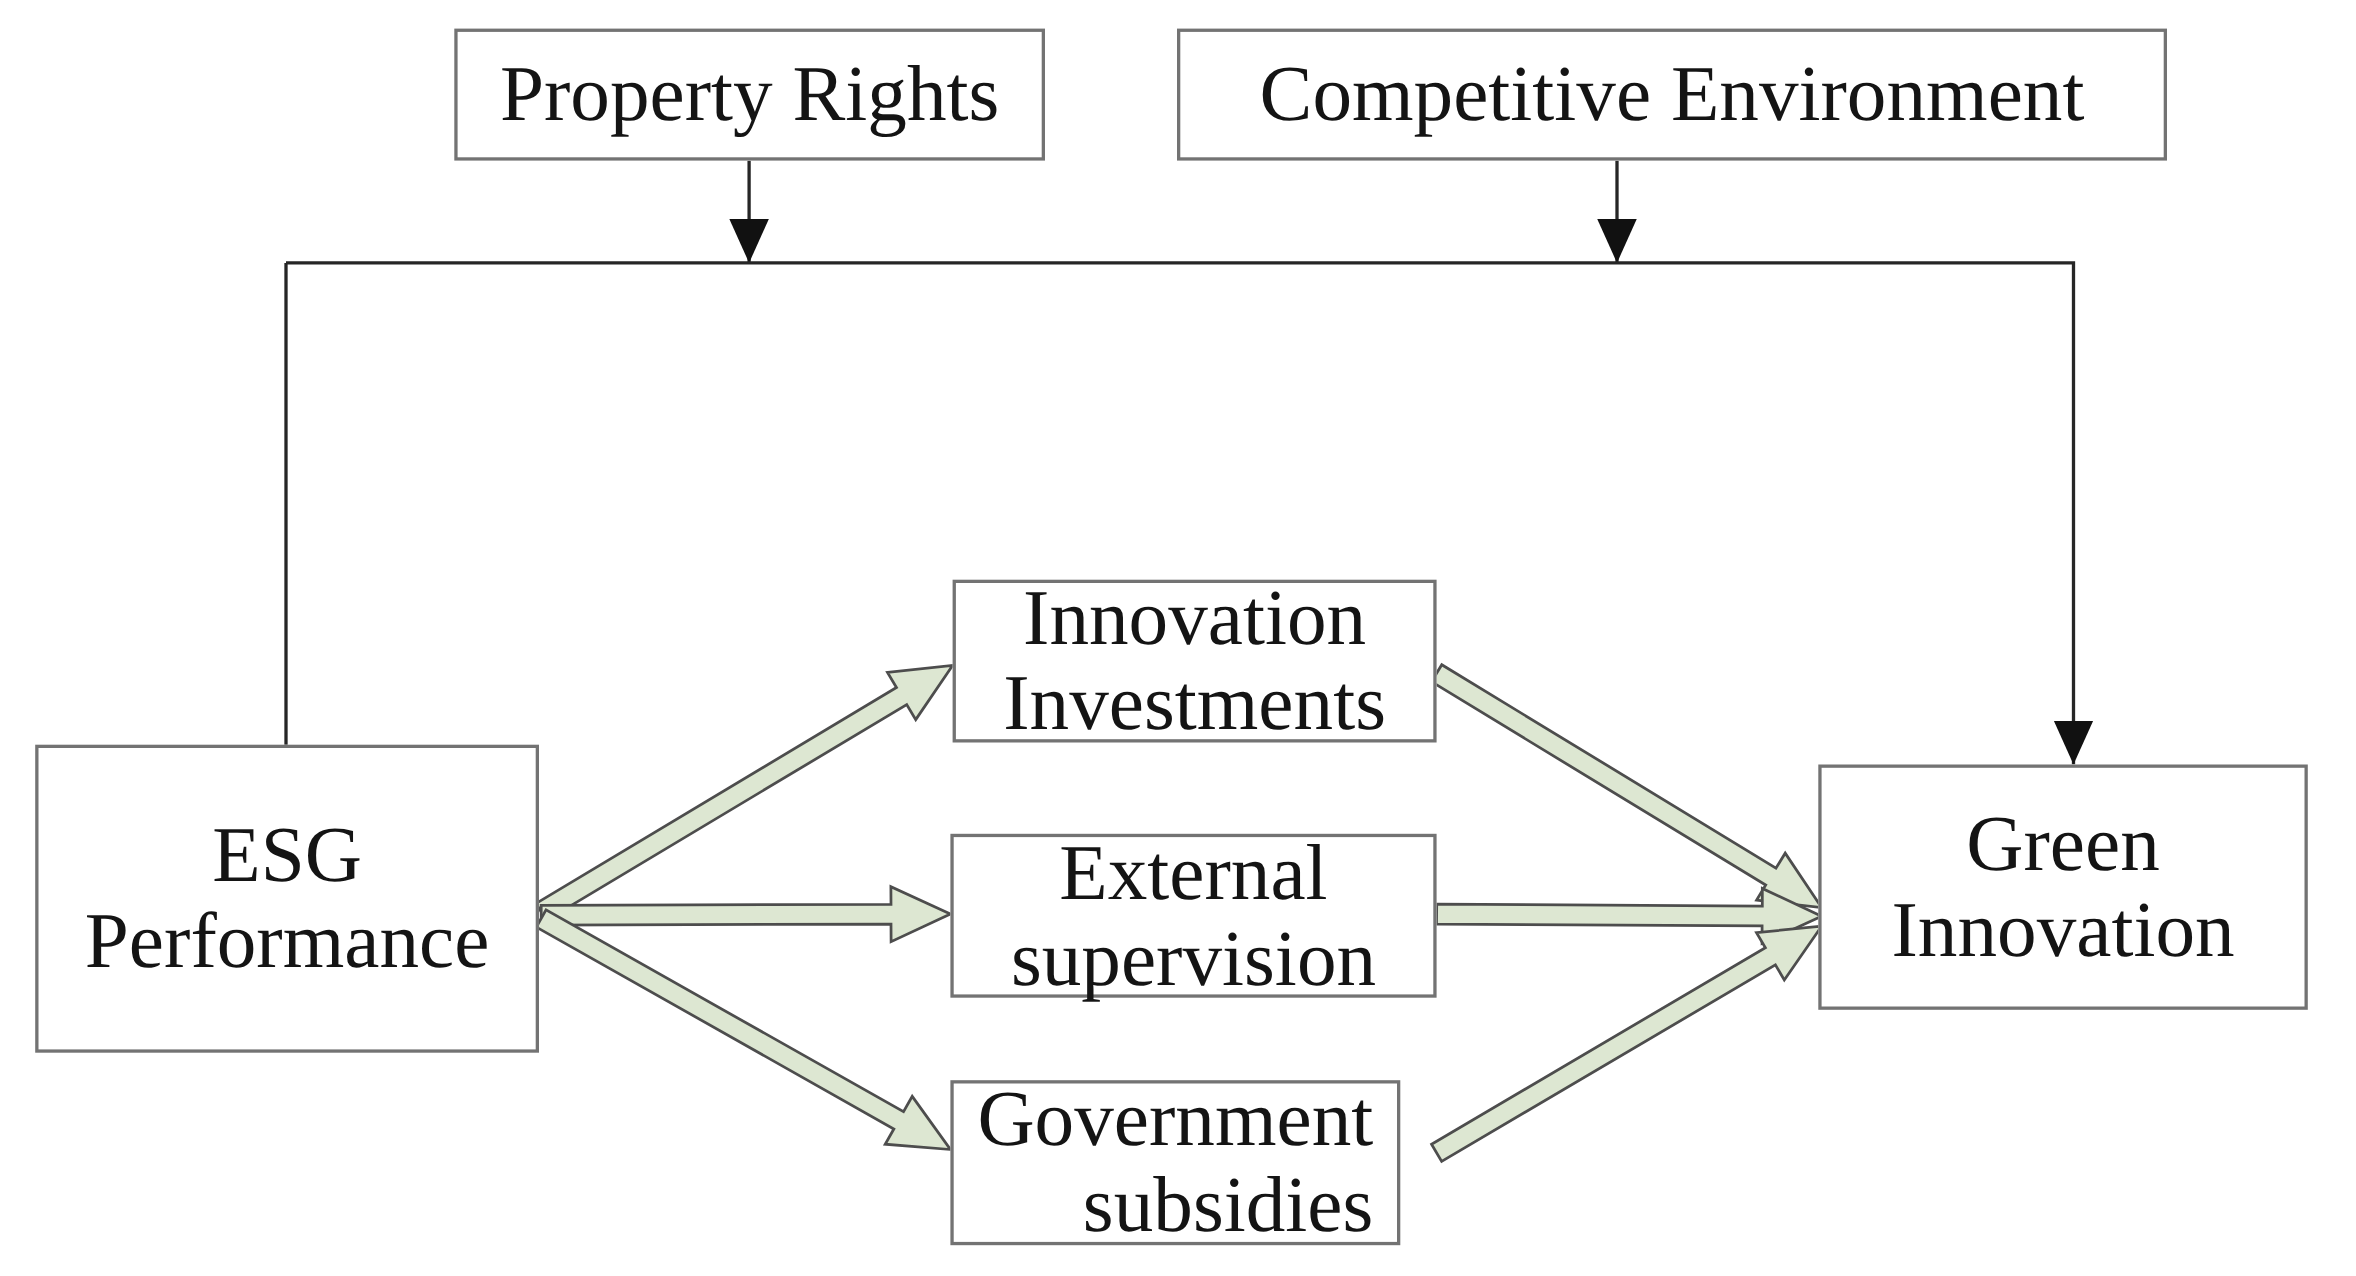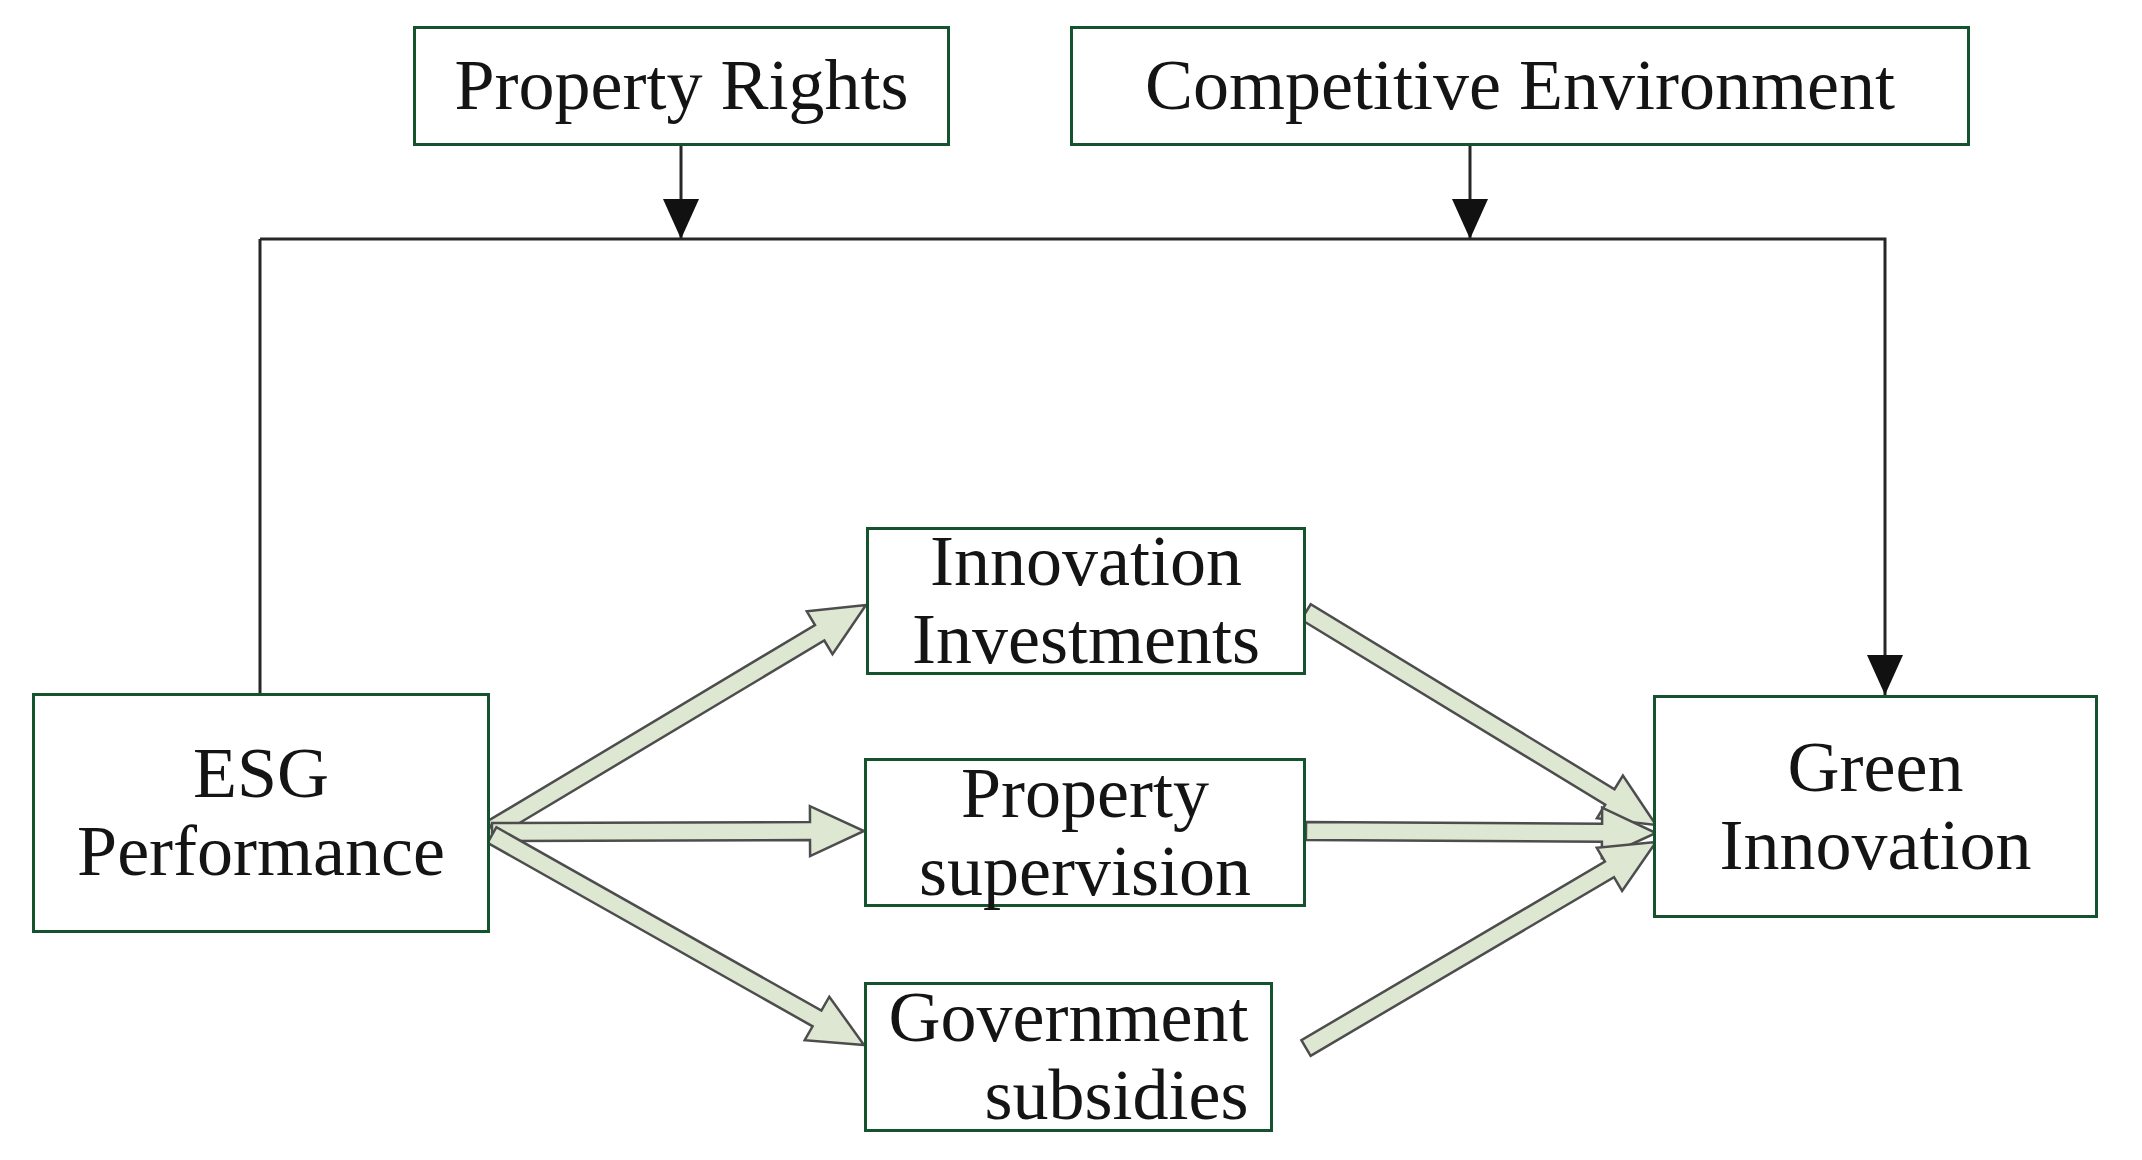--- a/index.html
+++ b/index.html
@@ -14,21 +14,21 @@
   }
   .edges-layer {
     position: absolute;
     left: 0; top: 0;
     width: 2142px; height: 1160px;
   }
   .node {
     position: absolute;
     box-sizing: border-box;
     background: #ffffff;
-    border: 3px solid #14532d;
+    border: 3px solid #737373;
     display: flex;
     align-items: center;
     justify-content: center;
     text-align: center;
     font-size: 72px;
     line-height: 1.08;
     color: #141414;
     white-space: pre-line;
   }
   .thin-edge {
@@ -65,27 +65,27 @@
         <polygon class="block-edge" points="1301.3,619.7 1605.2,804.6 1596.9,818.3 1656,825 1622.9,775.6 1614.5,789.2 1310.7,604.3"></polygon>
         <polygon class="block-edge" points="1305.9,840 1601.9,841.7 1601.9,857.7 1656,833 1602.1,807.7 1602.1,823.7 1306.1,822"></polygon>
         <polygon class="block-edge" points="1310.6,1055.8 1614,877.1 1622.1,890.9 1656,842 1596.8,847.8 1604.9,861.6 1301.4,1040.2"></polygon>
       </g>
   </svg>
 
   <div class="node" style="left:413px; top:26px; width:537px; height:120px;">Property Rights</div>
 
   <div class="node" style="left:1070px; top:26px; width:900px; height:120px;">Competitive Environment</div>
 
-  <div class="node" style="left:32px; top:693px; width:458px; height:240px;">ESG
+  <div class="node" style="left:32px; top:677px; width:458px; height:280px;">ESG
 Performance</div>
 
   <div class="node" style="left:866px; top:527px; width:440px; height:148px;">Innovation
 Investments</div>
 
-  <div class="node" style="left:864px; top:758px; width:442px; height:149px;">Property
+  <div class="node" style="left:864px; top:758px; width:442px; height:149px;">External
 supervision</div>
 
   <div class="node" style="left:864px; top:982px; width:409px; height:150px;text-align:right;">Government
 subsidies</div>
 
   <div class="node" style="left:1653px; top:695px; width:445px; height:223px;">Green
 Innovation</div>
 
 </div>
 

